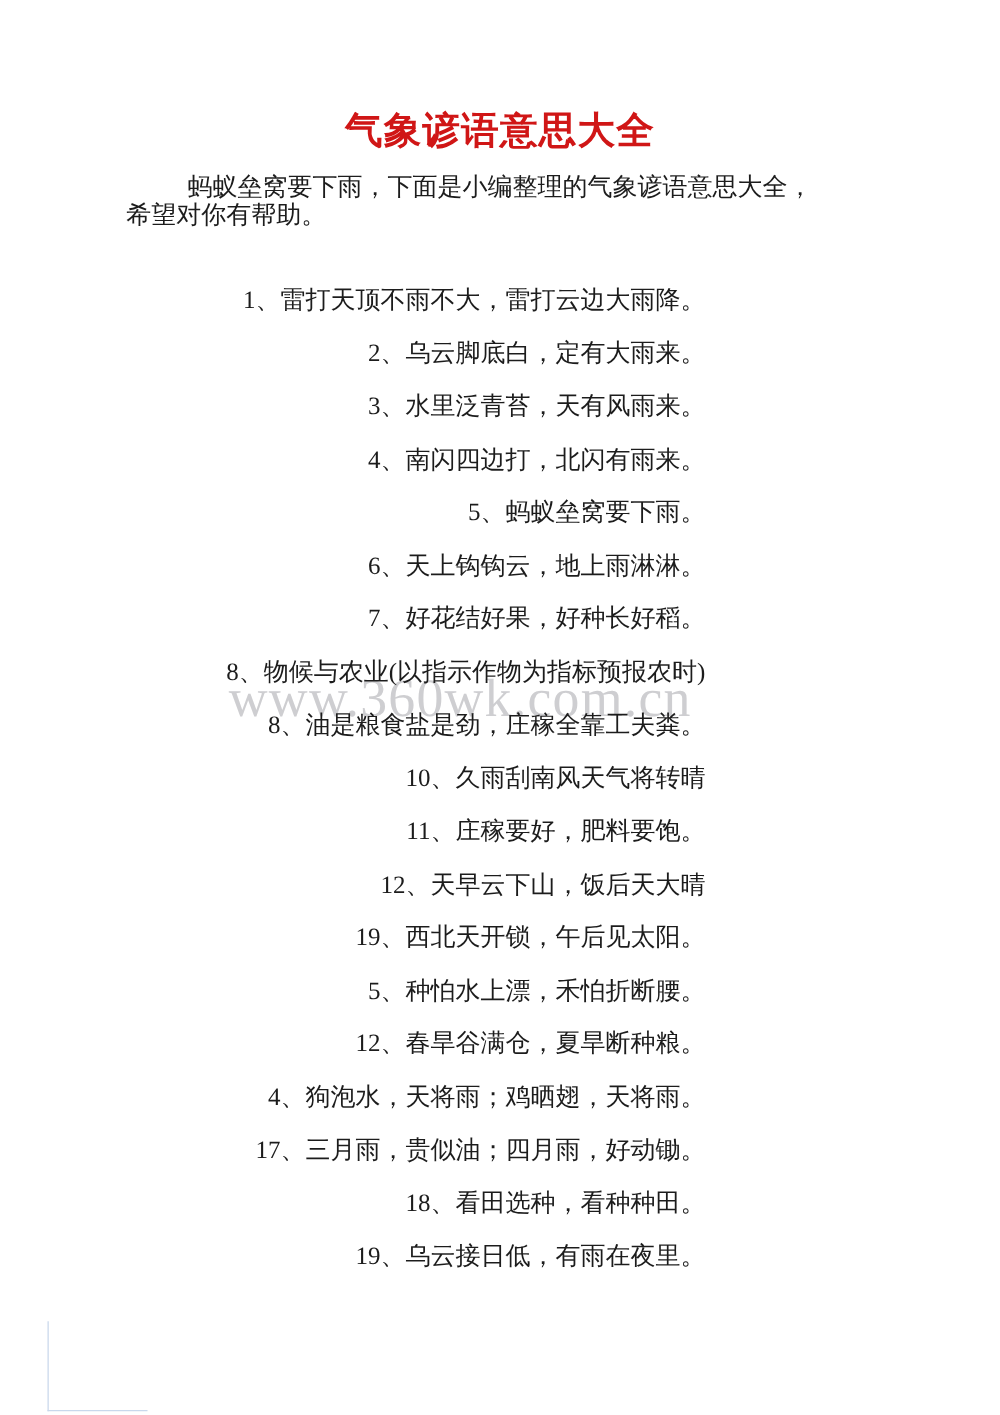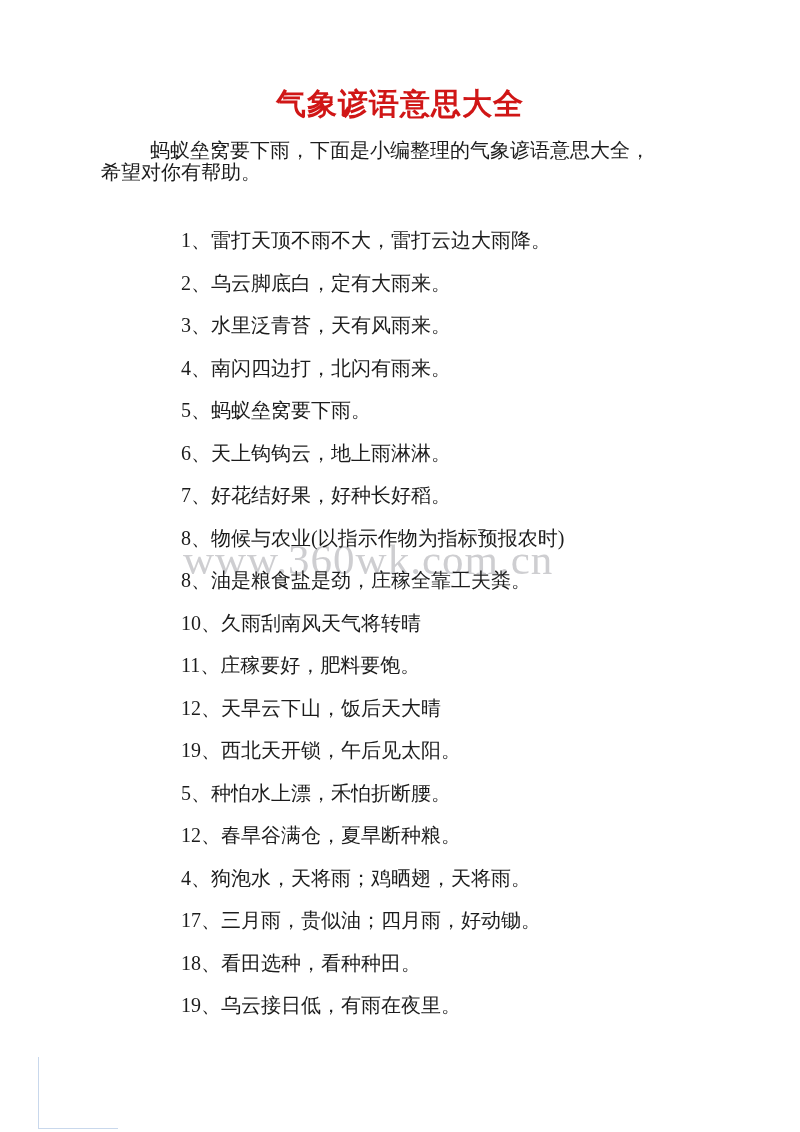--- a/index.html
+++ b/index.html
@@ -58,20 +58,21 @@
     z-index: 1;
     margin: 0;
     padding: 0;
     list-style: none;
     font-size: 20px;
   }
   .proverb-list li {
     line-height: 20.5px;
     margin-bottom: 22px;
     white-space: nowrap;
+    text-align: right;
   }
   .table-corner {
     position: absolute;
     left: 38px;
     top: 1057px;
     width: 79px;
     height: 71px;
     border-left: 1px solid #c9d8ec;
     border-bottom: 1px solid #c9d8ec;
     z-index: 0;

